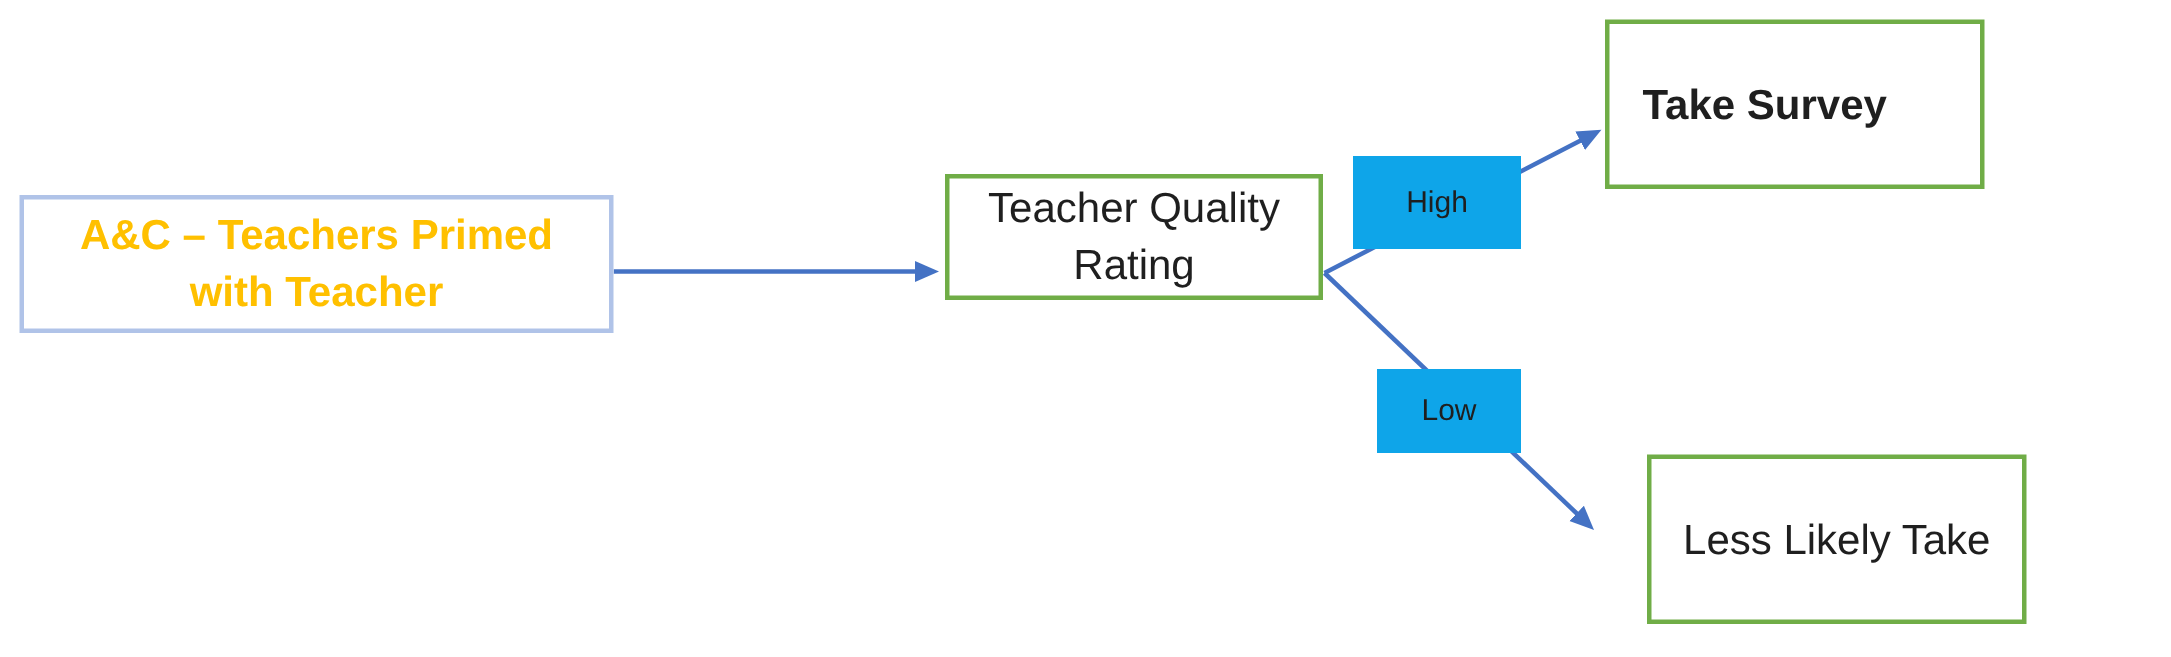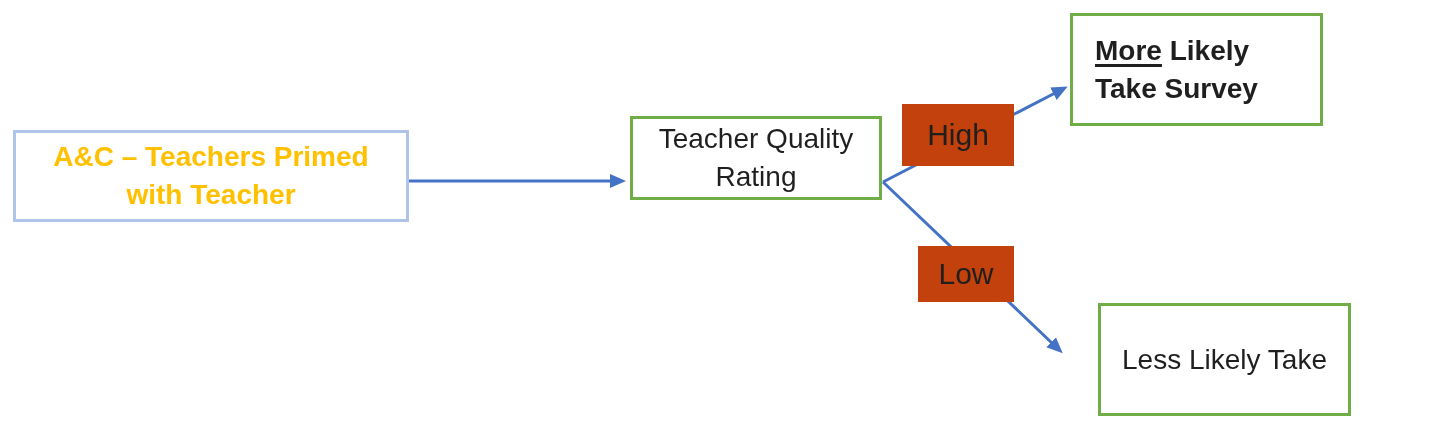--- a/index.html
+++ b/index.html
@@ -78,22 +78,22 @@
     border: 3px solid var(--green_border);
     margin-left: 28px;
   }
   .underlined {
     text-decoration: underline;
     text-decoration-thickness: 2.5px;
     text-underline-offset: 4px;
   }
   .edge-label {
     position: absolute;
-    background: #c2410c;
-    font-size: 30px;
+    background: #0ea5e9;
+    font-size: 20px;
     color: var(--text);
     display: flex;
     align-items: center;
     justify-content: center;
     text-align: right;
   }
   .label-high {
     left: 902px;
     top: 104px;
     width: 112px;
@@ -126,21 +126,20 @@
     <div>A&amp;C – Teachers Primed</div>
     <div>with Teacher</div>
   </div>
 
   <div class="node node-rating">
     <div>Teacher Quality</div>
     <div>Rating</div>
   </div>
 
   <div class="node node-more">
-    <div><span class="underlined">More</span><span> Likely</span></div>
     <div>Take Survey</div>
   </div>
 
   <div class="node node-less">
     <div>Less Likely Take</div>
   </div>
 
   <div class="edge-label label-high">High</div>
   <div class="edge-label label-low">Low</div>
 

